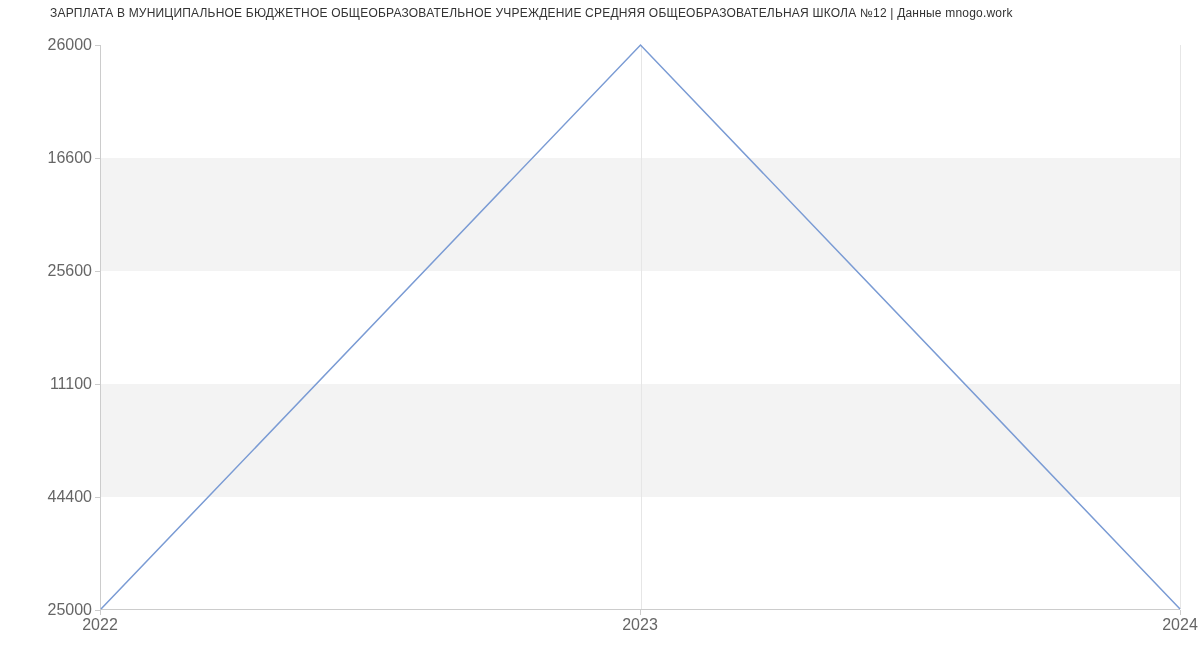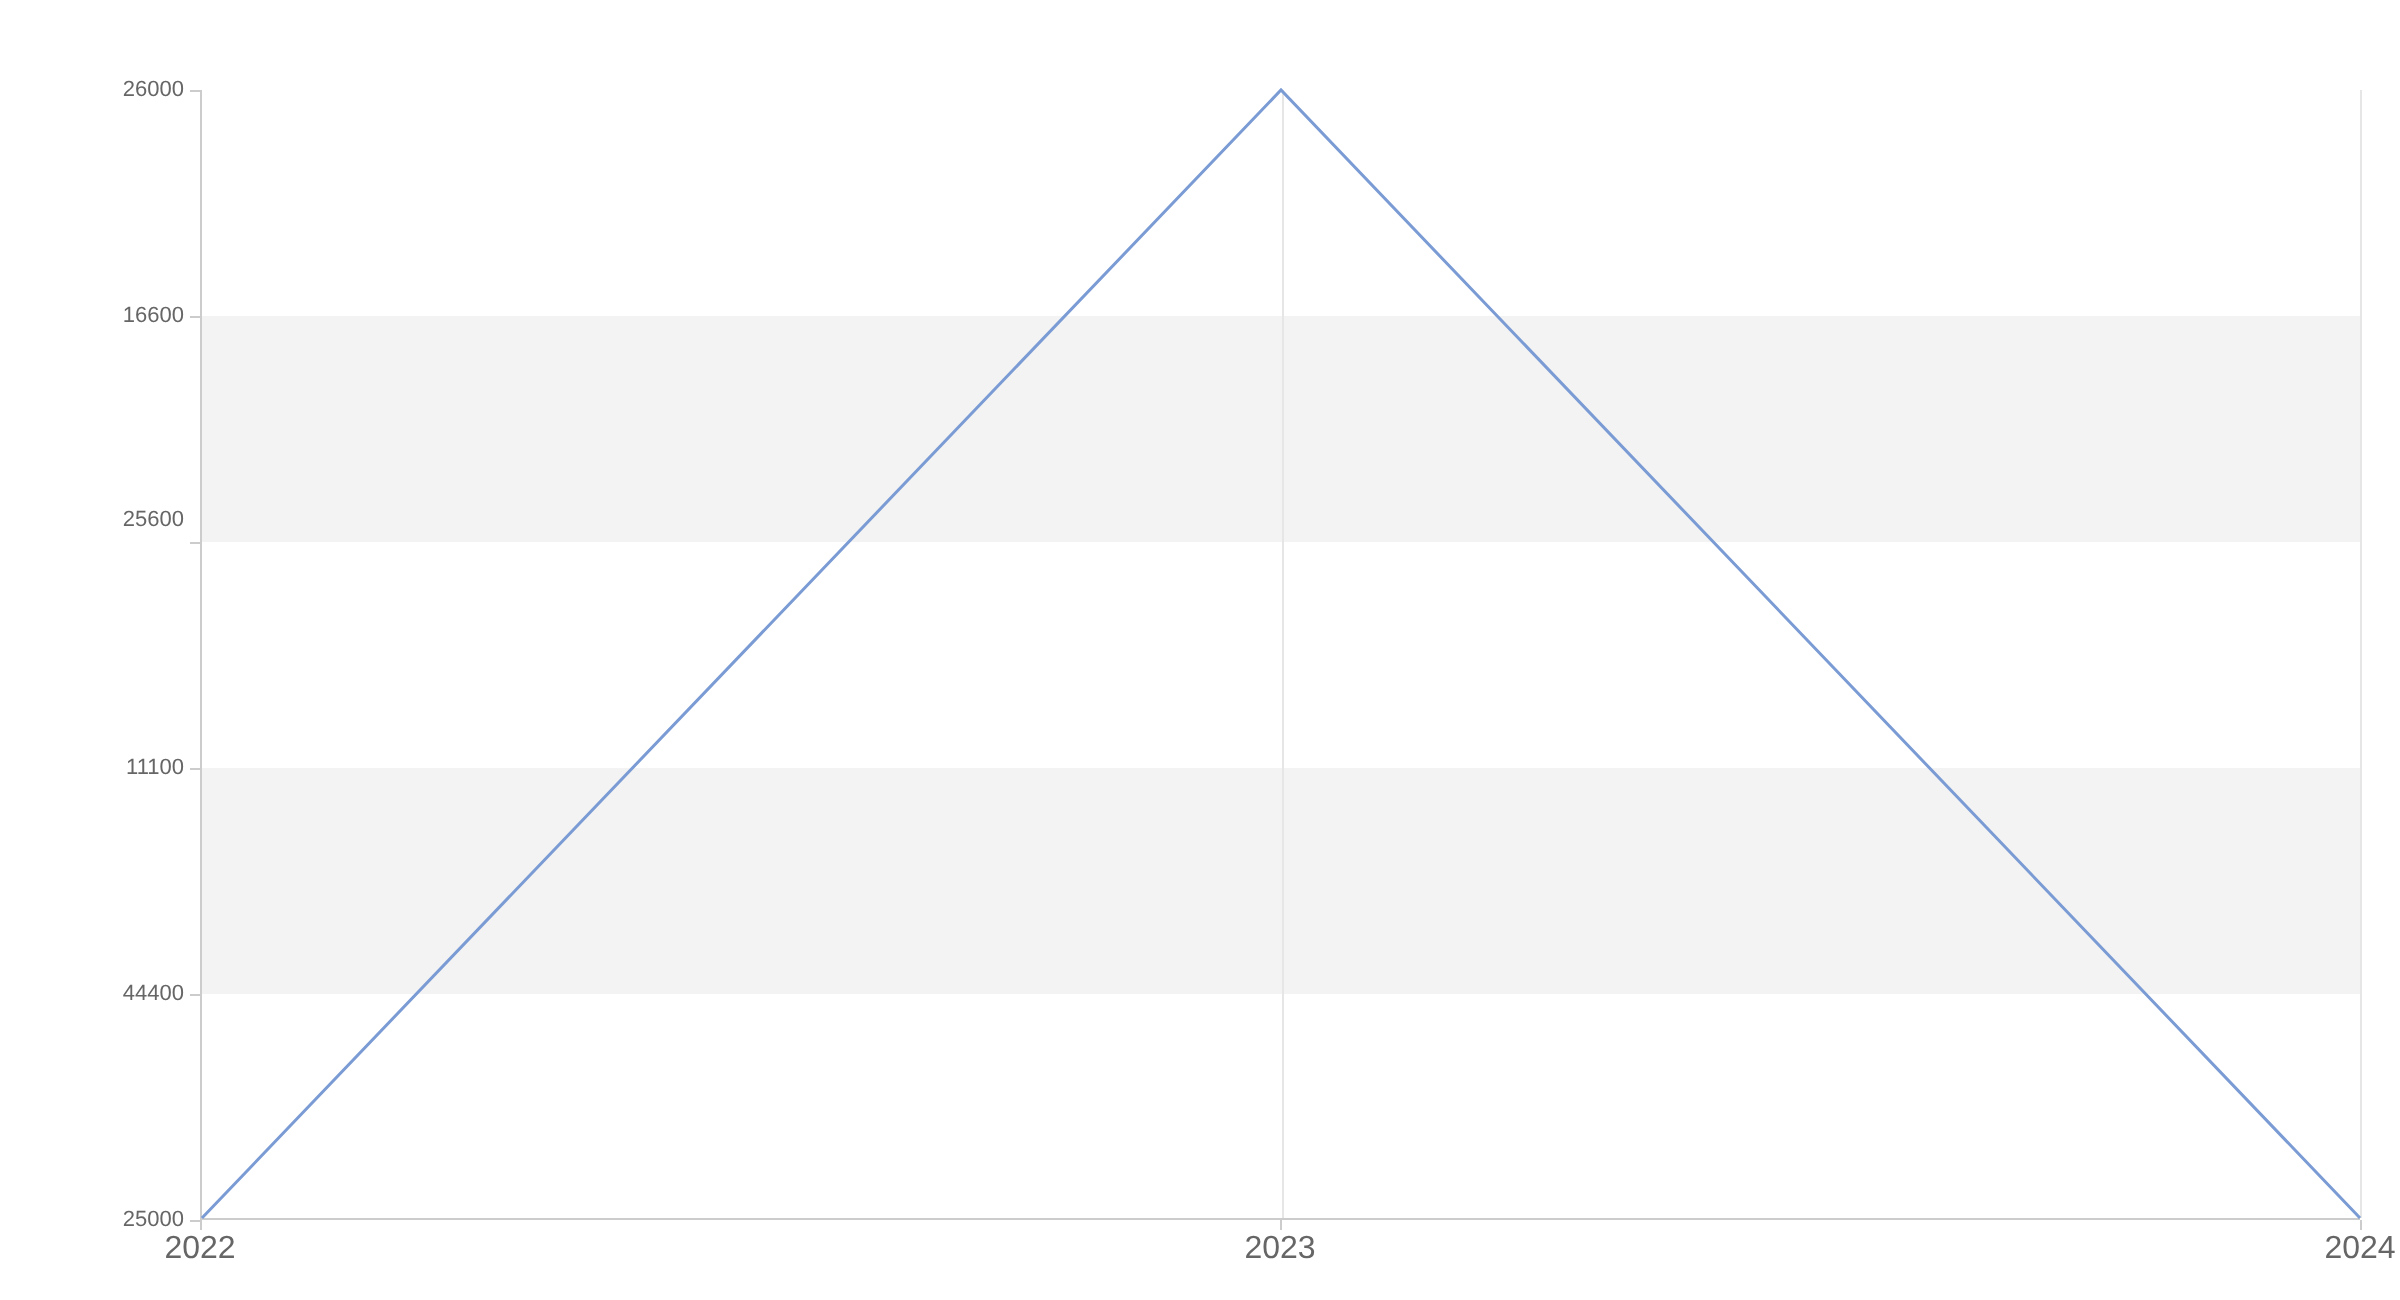--- a/index.html
+++ b/index.html
@@ -44,21 +44,21 @@
     .gridline-x {
       position: absolute;
       top: 0;
       width: 1px;
       height: 100%;
       background: #e6e6e6;
     }
     .y-tick-label {
       position: absolute;
       right: 1108px;
-      font-size: 11px;
+      font-size: 16px;
       color: #666666;
       text-align: right;
       transform: translateY(-50%);
     }
     .x-tick-label {
       position: absolute;
       top: 616px;
       font-size: 16px;
       color: #666666;
       text-align: center;
@@ -89,25 +89,26 @@
     .data-line {
       fill: none;
       stroke: #7A9BD4;
       stroke-width: 1.5;
     }
   </style>
 </head>
 <body>
 
 <div class="chart-container">
+  <div class="chart-title">ЗАРПЛАТА В МУНИЦИПАЛЬНОЕ БЮДЖЕТНОЕ ОБЩЕОБРАЗОВАТЕЛЬНОЕ УЧРЕЖДЕНИЕ СРЕДНЯЯ ОБЩЕОБРАЗОВАТЕЛЬНАЯ ШКОЛА №12 | Данные mnogo.work</div>
 
   <div class="y-tick-label" style="top:610px">25000</div>
   <div class="y-tick-label" style="top:497px">44400</div>
   <div class="y-tick-label" style="top:384px">11100</div>
-  <div class="y-tick-label" style="top:260px">25600</div>
+  <div class="y-tick-label" style="top:271px">25600</div>
   <div class="y-tick-label" style="top:158px">16600</div>
   <div class="y-tick-label" style="top:45px">26000</div>
 
   <div class="y-tick-mark" style="top:610px"></div>
   <div class="y-tick-mark" style="top:497px"></div>
   <div class="y-tick-mark" style="top:384px"></div>
   <div class="y-tick-mark" style="top:271px"></div>
   <div class="y-tick-mark" style="top:158px"></div>
   <div class="y-tick-mark" style="top:45px"></div>
 

